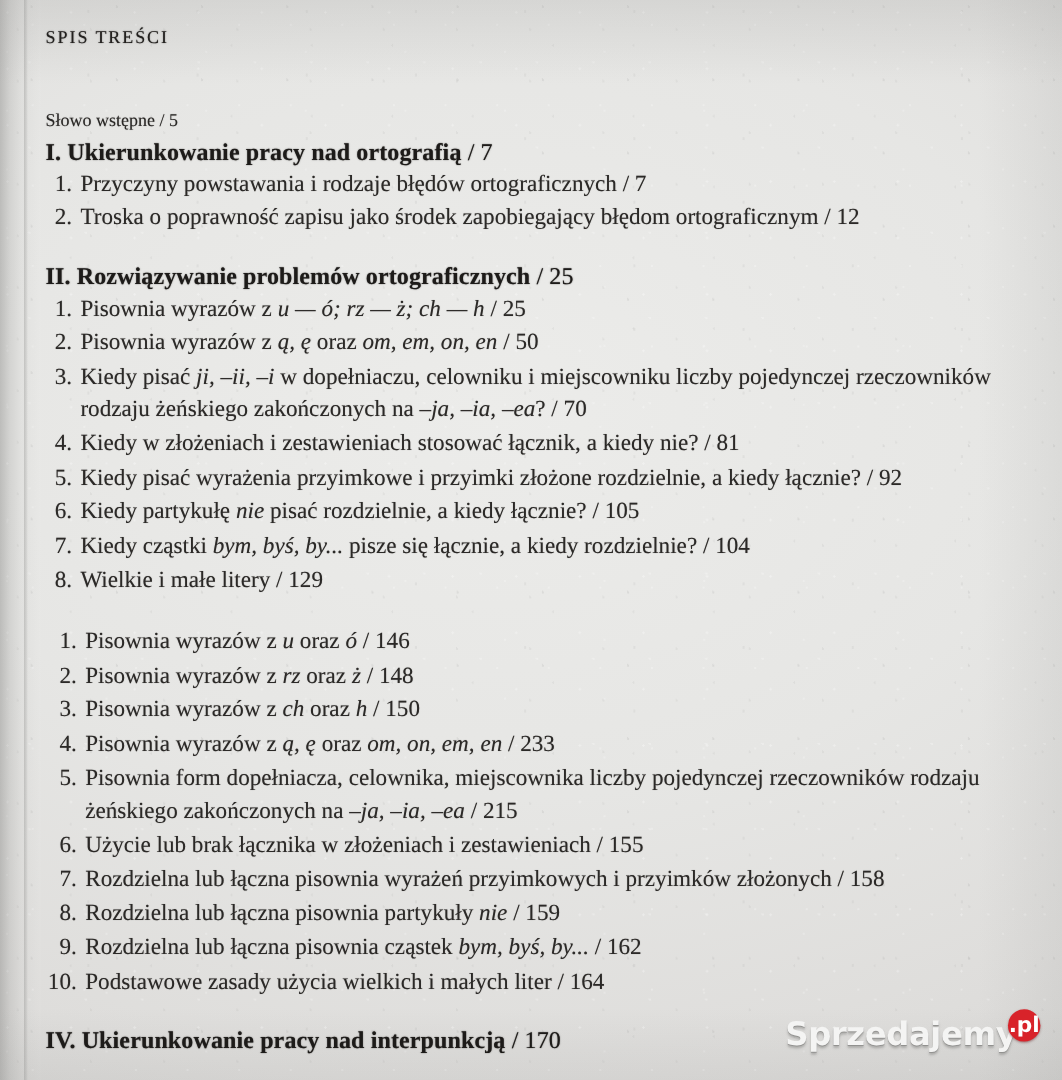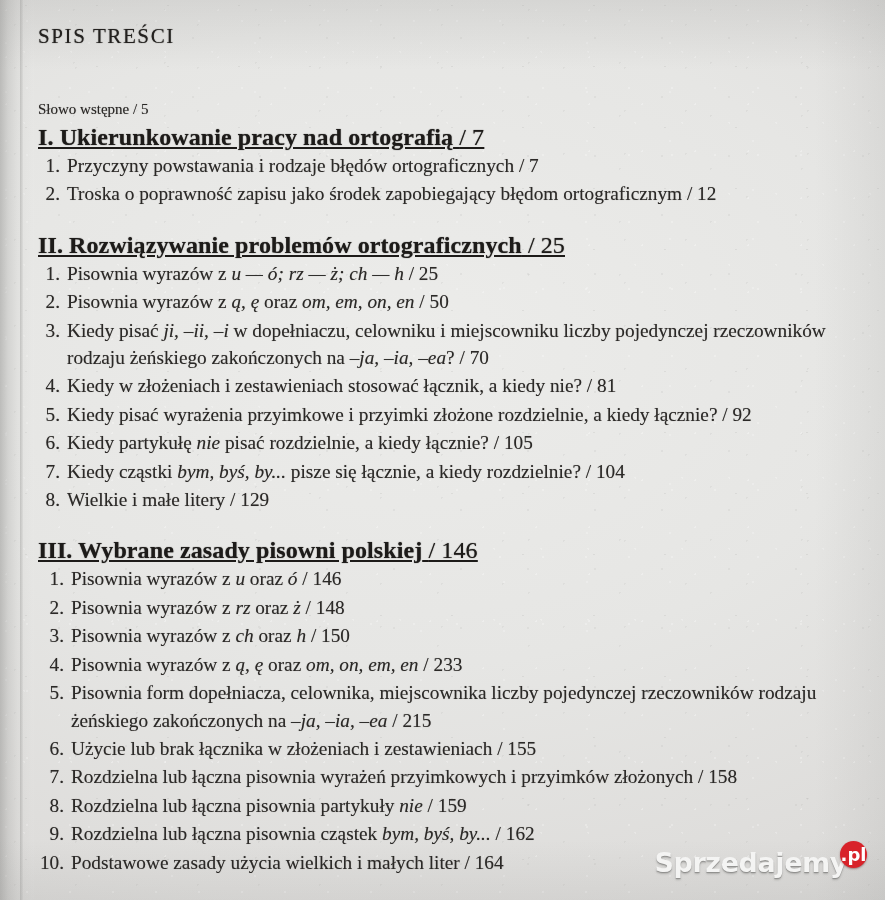--- a/index.html
+++ b/index.html
@@ -77,21 +77,21 @@
 
   #content {
     position: relative;
     z-index: 3;
     padding: 0 14px 0 36px;
   }
 
   
 
   .doc-title {
-    font-size: 21px;
+    font-size: 15px;
     letter-spacing: 1.6px;
     color: #23211f;
     margin: 24px 0 0 0;
     padding-left: 2px;
     font-weight: 400;
     text-shadow: 0 0 1.1px rgba(40,38,36,.65);
   }
 
   .front-line {
     font-size: 15px;
@@ -100,28 +100,27 @@
     padding-left: 2px;
     text-shadow: 0 0 .8px rgba(45,43,41,.45);
   }
 
   .part {
     margin-top: 0;
   }
   .part.gap { margin-top: 24px; }
 
   .part-heading {
-    font-size: 24px;
+    font-size: 20px;
     font-weight: 700;
     color: #1d1b19;
     padding-left: 2px;
     margin-top: 6px;
     letter-spacing: .1px;
     text-shadow: 0 0 1.1px rgba(30,28,26,.75);
-    text-decoration: underline;
   }
   .part-heading .pg { font-weight: 400; }
 
   ol.items {
     list-style: none;
     margin: 1px 0 0 0;
     padding: 0;
   }
   ol.items > li {
     position: relative;
@@ -256,24 +255,20 @@
           <span class="pg">/ 104</span>
         </li>
         <li>
           <span class="num">8.</span><span>Wielkie i małe litery</span>
           <span class="pg">/ 129</span>
         </li>
       </ol>
     </section>
 
     <section class="part part-3 gap">
-      <div class="part-heading">
-        <span>III. Wybrane zasady pisowni polskiej</span>
-        <span class="pg">/ 146</span>
-      </div>
       <ol class="items">
         <li>
           <span class="num">1.</span><span>Pisownia wyrazów z </span><span class="it">u</span><span> oraz </span><span class="it">ó</span>
           <span class="pg">/ 146</span>
         </li>
         <li>
           <span class="num">2.</span><span>Pisownia wyrazów z </span><span class="it">rz</span><span> oraz </span><span class="it">ż</span>
           <span class="pg">/ 148</span>
         </li>
         <li>

